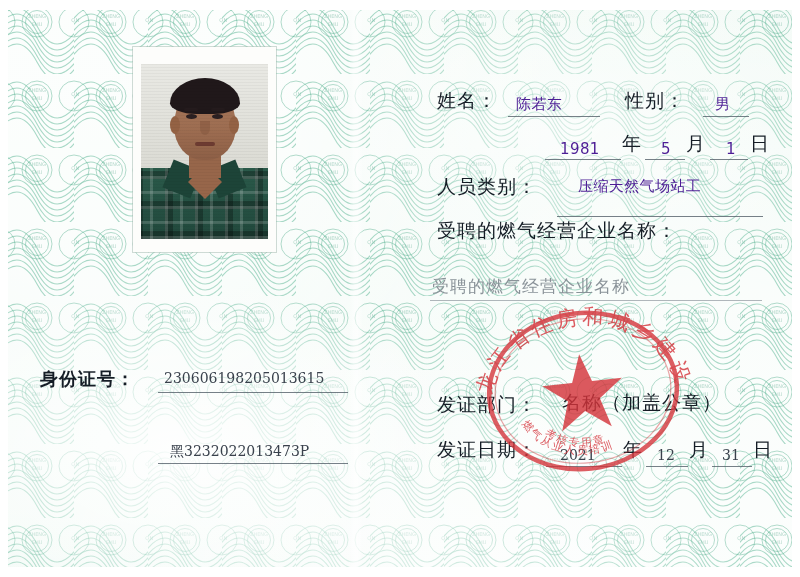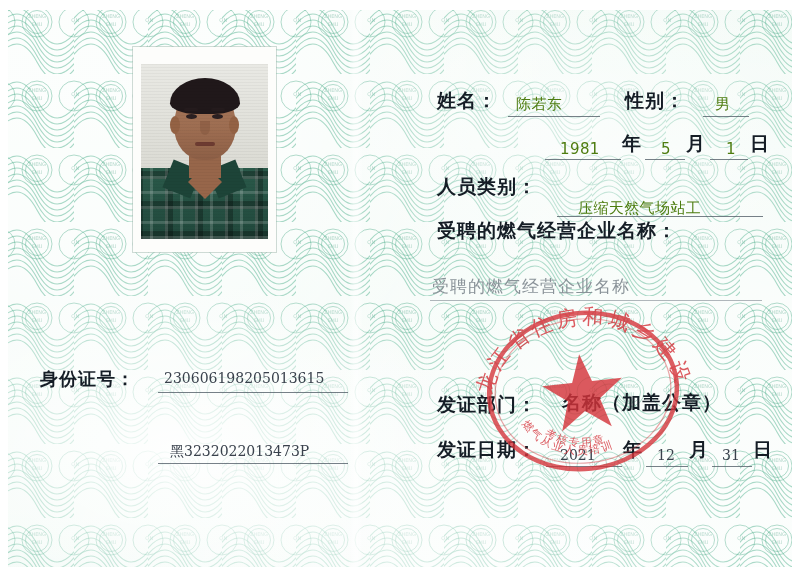--- a/index.html
+++ b/index.html
@@ -210,32 +210,32 @@
   
   .f {
     position: absolute;
     font-family: "DejaVu Sans", "Liberation Sans", sans-serif;
     color: #18202a;
     white-space: nowrap;
   }
   .label {
     font-size: 19px;
     letter-spacing: 1px;
-    font-weight: 700;
+    font-weight: 400;
     color: #151d26;
   }
   .label-sm {
     font-size: 18px;
     letter-spacing: 1px;
     font-weight: 600;
     color: #151d26;
   }
   .value {
     font-size: 15px;
-    color: #4d7c0f;
+    color: #4c1d95;
     letter-spacing: 0.4px;
   }
   .value-hand {
     font-family: "DejaVu Serif", "Liberation Serif", serif;
     font-size: 14px;
     color: #39414c;
   }
   .value-faded {
     font-size: 17px;
     color: #8a9399;
@@ -341,21 +341,21 @@
   <div class="rule" style="left:545px; top:159px; width:76px;"></div>
   <div class="f label" style="left:622px; top:131px;">年</div>
   <div class="f value" style="left:661px; top:140px;">5</div>
   <div class="rule" style="left:645px; top:159px; width:40px;"></div>
   <div class="f label" style="left:686px; top:131px;">月</div>
   <div class="f value" style="left:726px; top:140px;">1</div>
   <div class="rule" style="left:710px; top:159px; width:38px;"></div>
   <div class="f label" style="left:750px; top:131px;">日</div>
 
   <div class="f label" style="left:437px; top:174px;">人员类别：</div>
-  <div class="f value" style="left:578px; top:199px;">压缩天然气场站工</div>
+  <div class="f value" style="left:578px; top:177px;">压缩天然气场站工</div>
   <div class="rule" style="left:557px; top:216px; width:206px;"></div>
 
   <div class="f label" style="left:437px; top:218px;">受聘的燃气经营企业名称：</div>
   <div class="f value-faded" style="left:432px; top:275px;">受聘的燃气经营企业名称</div>
   <div class="rule-soft" style="left:430px; top:300px; width:332px;"></div>
 
   <div class="f label" style="left:437px; top:392px;">发证部门：</div>
   <div class="f label" style="left:437px; top:437px;">发证日期：</div>
 
   <div class="f label" style="left:562px; top:390px;">名称（加盖公章）</div>

